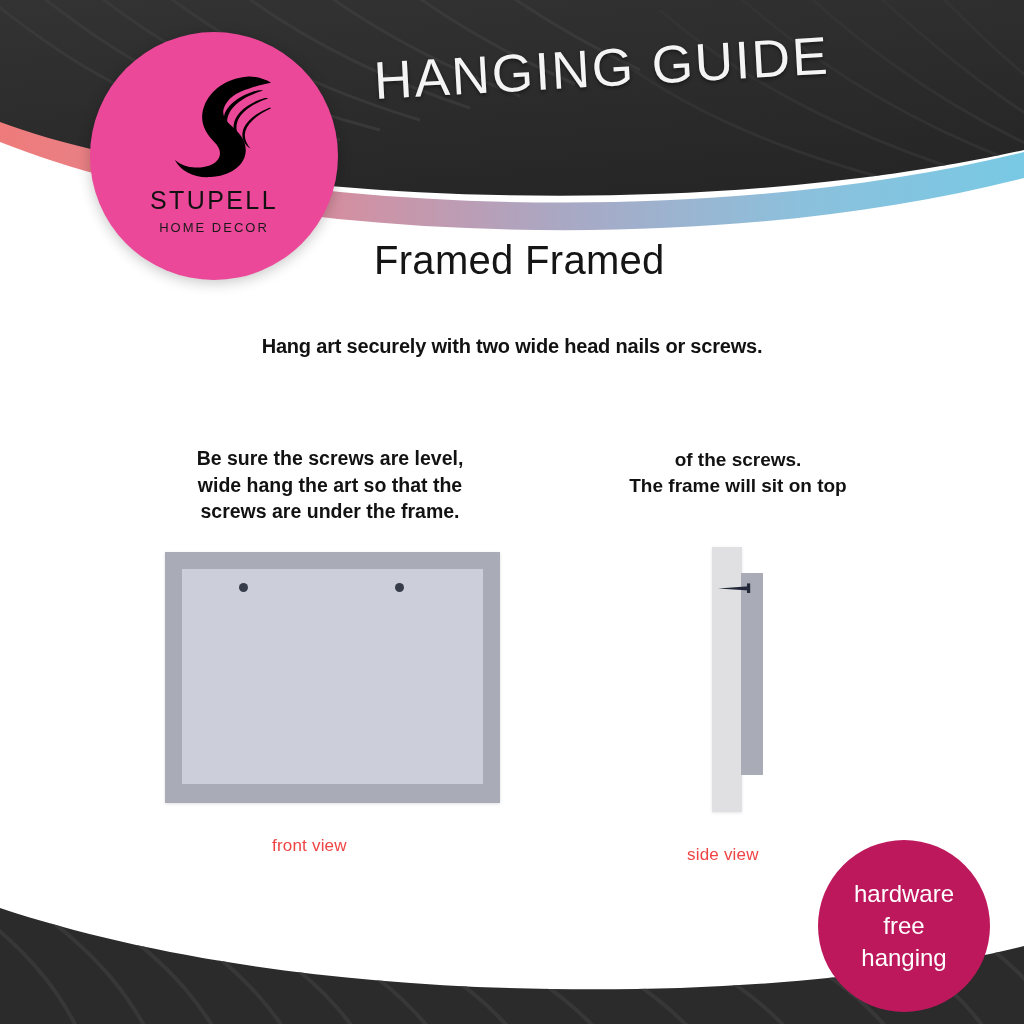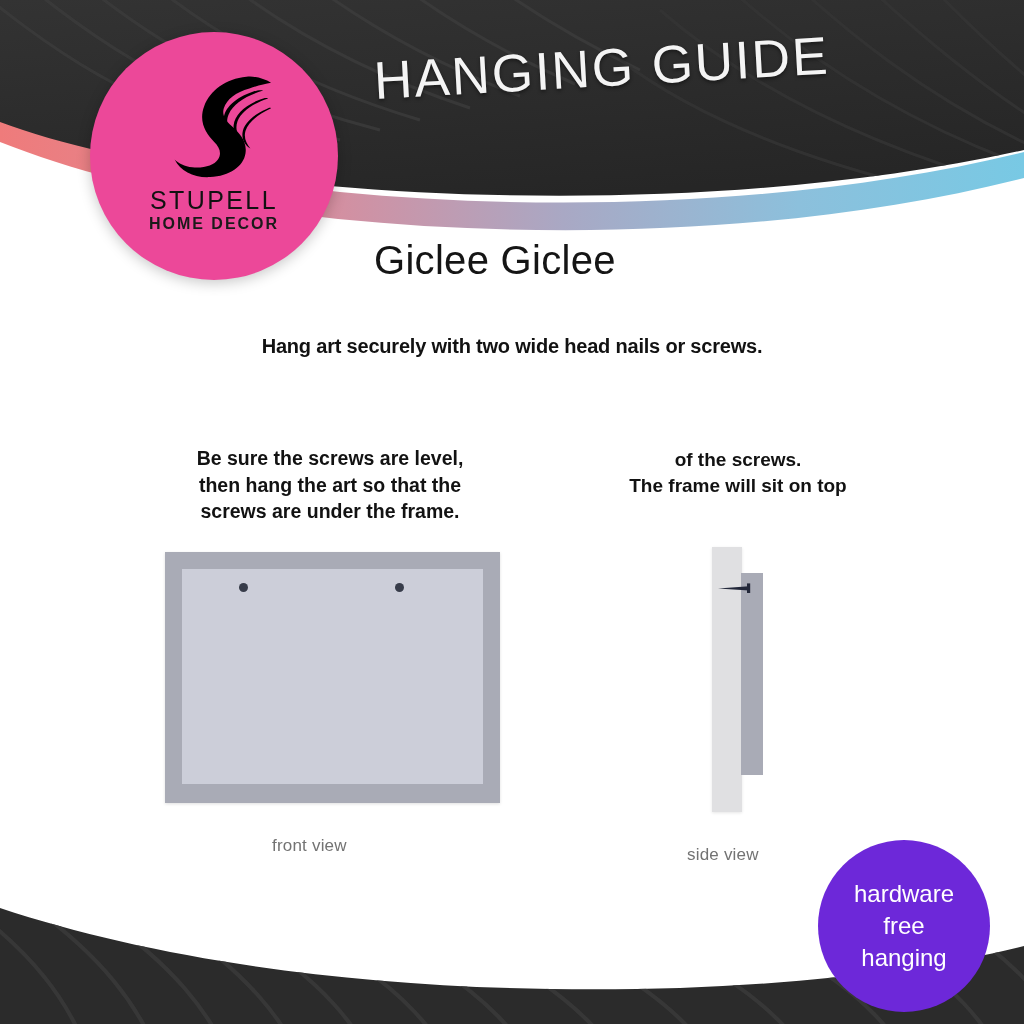--- a/index.html
+++ b/index.html
@@ -47,24 +47,25 @@
     height: 112px;
   }
   .logo-word {
     font-size: 25px;
     letter-spacing: 2.4px;
     color: #111111;
     font-weight: 400;
     margin-top: 6px;
   }
   .logo-sub {
-    font-size: 16px;
+    font-size: 13px;
     letter-spacing: 2.0px;
     color: #1a1a1a;
-    font-weight: 700;
+    font-weight: 400;
+    margin-top: 5px;
   }
 
   
   .header-title {
     position: absolute;
     left: 374px;
     top: 50px;
     font-size: 53px;
     font-weight: 400;
     color: #f4f4f4;
@@ -175,35 +176,35 @@
     top: 581px;
     width: 40px;
     height: 14px;
   }
 
   
   .view-caption {
     position: absolute;
     font-size: 17px;
     font-weight: 500;
-    color: #737373;
+    color: #ef4444;
     letter-spacing: 0.2px;
   }
   .view-caption.front { left: 272px; top: 836px; }
   .view-caption.side  { left: 687px; top: 845px; }
 
   
   .hw-badge {
     position: absolute;
     left: 818px;
     top: 840px;
     width: 172px;
     height: 172px;
     border-radius: 50%;
-    background: #6d28d9;
+    background: #be185d;
     display: flex;
     flex-direction: column;
     align-items: center;
     justify-content: center;
     color: #ffffff;
     font-size: 24px;
     font-weight: 400;
     line-height: 1.33;
     text-align: center;
   }
@@ -294,27 +295,27 @@
         C75,65 70,59 70,51 C70,40 82,29 100,23 C104,22 107,21 110,22 Z"></path>
       <path fill="#000000" d="M115,30 C100,35 88,43 84,53 C81,61 84,68 89,73
         C84,70 79,64 80,57 C81,47 91,37 107,31 C110,30 113,29 115,30 Z"></path>
       <path fill="#000000" d="M118,40 C105,46 95,54 92,63 C90,70 93,76 97,81
         C92,78 88,72 89,65 C90,56 99,47 113,41 C115,40 117,39 118,40 Z"></path>
     </svg>
     <div class="logo-word">STUPELL</div>
     <div class="logo-sub">HOME DECOR</div>
   </div>
 
-  <div class="product-title">Giclee Giclee</div>
+  <div class="product-title">Framed Framed</div>
 
   <div class="main-instruction">Hang art securely with two wide head nails or screws.</div>
 
   <div class="cap-left">
     <div>Be sure the screws are level,</div>
-    <div>then hang the art so that the</div>
+    <div>wide hang the art so that the</div>
     <div>screws are under the frame.</div>
   </div>
 
   <div class="cap-right">
     <div>of the screws.</div>
     <div>The frame will sit on top</div>
   </div>
 
   <div class="front-frame">
     <div class="front-frame-inner"></div>

